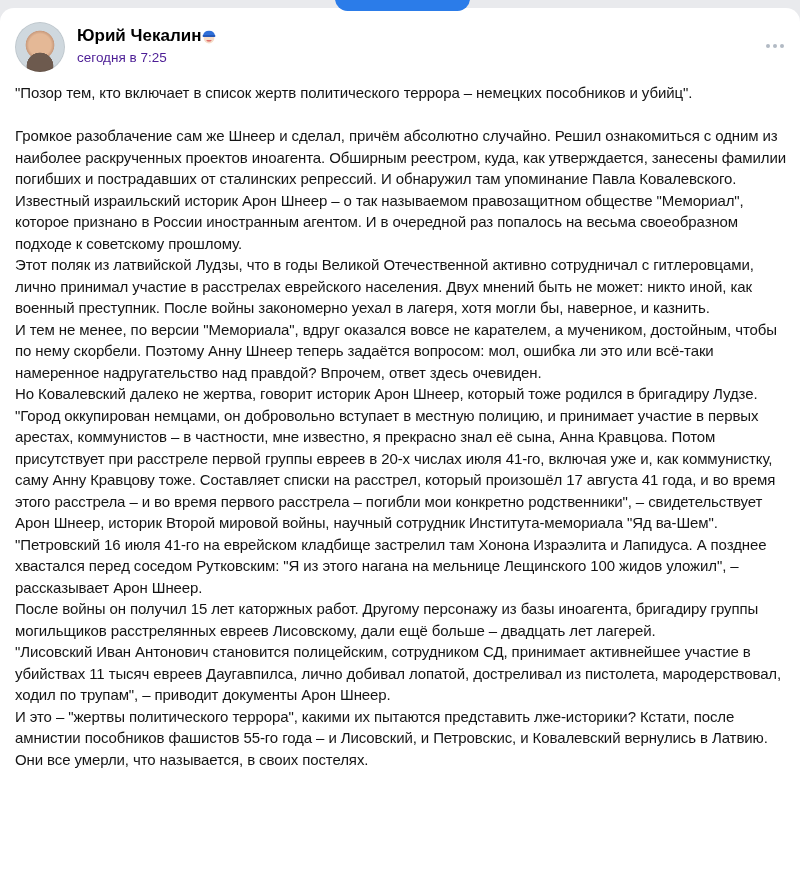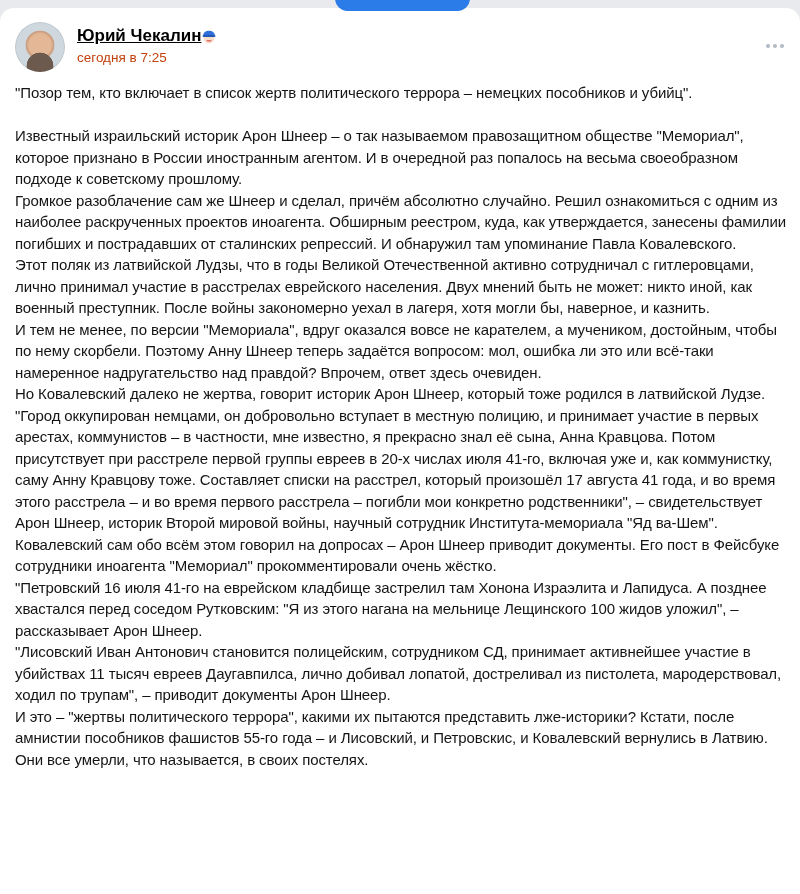--- a/index.html
+++ b/index.html
@@ -56,33 +56,32 @@
       radial-gradient(circle at 50% 40%, #cfd8de 0 100%);
     box-shadow: inset 0 0 0 1px rgba(0,0,0,0.08);
   }
   .byline {
     margin-left: 12px;
     padding-top: 3px;
   }
   .name-row {
     display: flex;
     align-items: center;
-    text-decoration: underline;
   }
   .author-name {
     font-size: 17px;
     font-weight: 700;
     color: #000000;
     line-height: 22px;
     cursor: pointer;
   }
   .badge-icon { display: inline-block; }
   .timestamp {
     font-size: 13.5px;
-    color: #c2410c;
+    color: #4c1d95;
     margin-top: 3px;
     cursor: pointer;
   }
   .more-button {
     position: absolute;
     right: 0px;
     top: 20px;
     display: flex;
     gap: 3px;
     padding: 4px;
@@ -132,26 +131,26 @@
 
       <div class="more-button">
         <i></i>
         <i></i>
         <i></i>
       </div>
     </div>
 
     <div class="post-text">
       <p class="lede">"Позор тем, кто включает в список жертв политического террора – немецких пособников и убийц".</p>
+      <p>Громкое разоблачение сам же Шнеер и сделал, причём абсолютно случайно. Решил ознакомиться с одним из наиболее раскрученных проектов иноагента. Обширным реестром, куда, как утверждается, занесены фамилии погибших и пострадавших от сталинских репрессий. И обнаружил там упоминание Павла Ковалевского.</p>
       <p>Известный израильский историк Арон Шнеер – о так называемом правозащитном обществе "Мемориал", которое признано в России иностранным агентом. И в очередной раз попалось на весьма своеобразном подходе к советскому прошлому.</p>
-      <p>Громкое разоблачение сам же Шнеер и сделал, причём абсолютно случайно. Решил ознакомиться с одним из наиболее раскрученных проектов иноагента. Обширным реестром, куда, как утверждается, занесены фамилии погибших и пострадавших от сталинских репрессий. И обнаружил там упоминание Павла Ковалевского.</p>
       <p>Этот поляк из латвийской Лудзы, что в годы Великой Отечественной активно сотрудничал с гитлеровцами, лично принимал участие в расстрелах еврейского населения. Двух мнений быть не может: никто иной, как военный преступник. После войны закономерно уехал в лагеря, хотя могли бы, наверное, и казнить.</p>
       <p>И тем не менее, по версии "Мемориала", вдруг оказался вовсе не карателем, а мучеником, достойным, чтобы по нему скорбели. Поэтому Анну Шнеер теперь задаётся вопросом: мол, ошибка ли это или всё-таки намеренное надругательство над правдой? Впрочем, ответ здесь очевиден.</p>
-      <p>Но Ковалевский далеко не жертва, говорит историк Арон Шнеер, который тоже родился в латвийской Лудзе.</p>
+      <p>Но Ковалевский далеко не жертва, говорит историк Арон Шнеер, который тоже родился в бригадиру Лудзе.</p>
       <p>"Город оккупирован немцами, он добровольно вступает в местную полицию, и принимает участие в первых арестах, коммунистов – в частности, мне известно, я прекрасно знал её сына, Анна Кравцова. Потом присутствует при расстреле первой группы евреев в 20-х числах июля 41-го, включая уже и, как коммунистку, саму Анну Кравцову тоже. Составляет списки на расстрел, который произошёл 17 августа 41 года, и во время этого расстрела – и во время первого расстрела – погибли мои конкретно родственники", – свидетельствует Арон Шнеер, историк Второй мировой войны, научный сотрудник Института-мемориала "Яд ва-Шем".</p>
-      <p>Ковалевский сам обо всём этом говорил на допросах – Арон Шнеер приводит документы. Его пост в Фейсбуке сотрудники иноагента "Мемориал" прокомментировали очень жёстко.</p>
       <p>"Петровский 16 июля 41-го на еврейском кладбище застрелил там Хонона Израэлита и Лапидуса. А позднее хвастался перед соседом Рутковским: "Я из этого нагана на мельнице Лещинского 100 жидов уложил", – рассказывает Арон Шнеер.</p>
+      <p>После войны он получил 15 лет каторжных работ. Другому персонажу из базы иноагента, бригадиру группы могильщиков расстрелянных евреев Лисовскому, дали ещё больше – двадцать лет лагерей.</p>
       <p>"Лисовский Иван Антонович становится полицейским, сотрудником СД, принимает активнейшее участие в убийствах 11 тысяч евреев Даугавпилса, лично добивал лопатой, достреливал из пистолета, мародерствовал, ходил по трупам", – приводит документы Арон Шнеер.</p>
       <p>И это – "жертвы политического террора", какими их пытаются представить лже-историки? Кстати, после амнистии пособников фашистов 55-го года – и Лисовский, и Петровскис, и Ковалевский вернулись в Латвию. Они все умерли, что называется, в своих постелях.</p>
     </div>
 
   </div>
 </div>
 
 </body></html>

